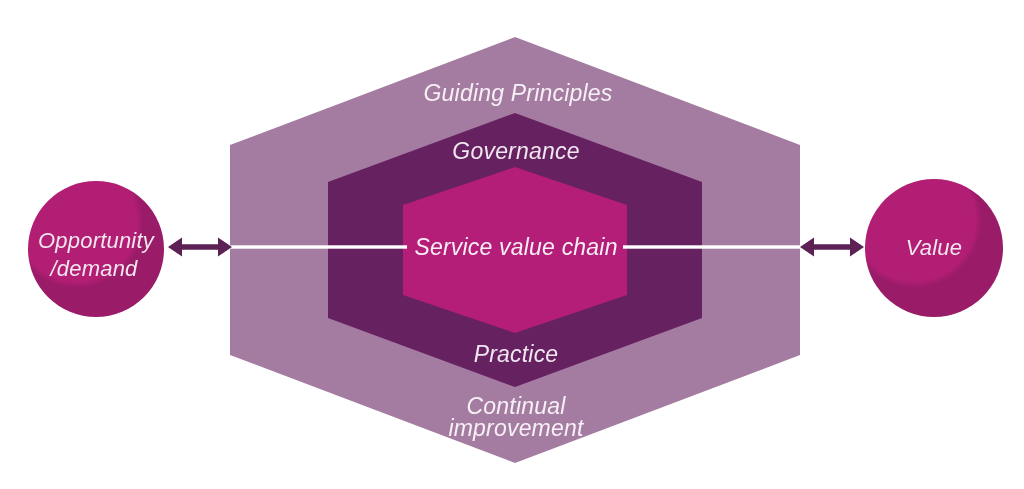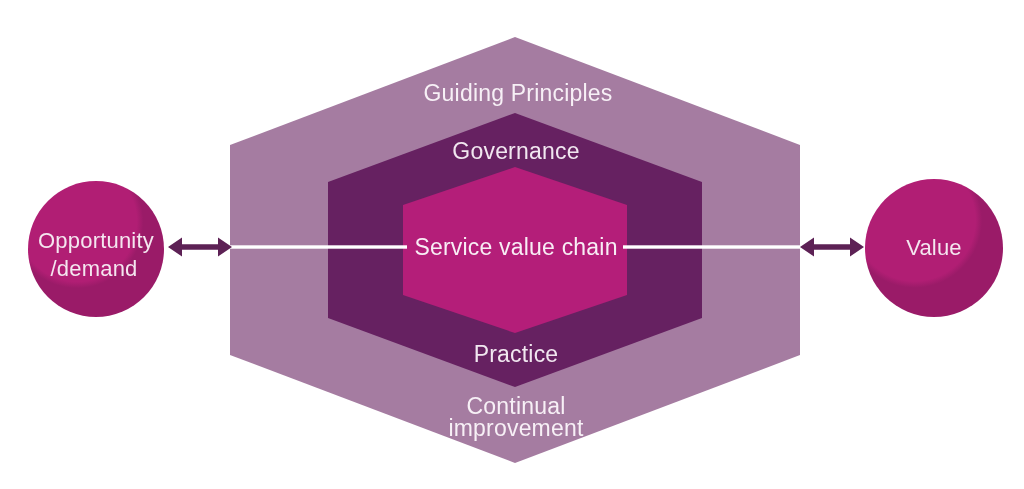--- a/index.html
+++ b/index.html
@@ -7,20 +7,21 @@
     padding: 0;
     background: #ffffff;
   }
   .stage {
     position: relative;
     width: 1024px;
     height: 489px;
     background: #ffffff;
     overflow: hidden;
     font-family: "Liberation Sans", "DejaVu Sans", sans-serif;
+    font-style: italic;
   }
   svg { display: block; }
   .hex-label {
     font-family: "Liberation Sans", "DejaVu Sans", sans-serif;
     font-size: 23px;
     letter-spacing: 0.2px;
   }
   .circle-label {
     font-family: "Liberation Sans", "DejaVu Sans", sans-serif;
     font-size: 22px;

